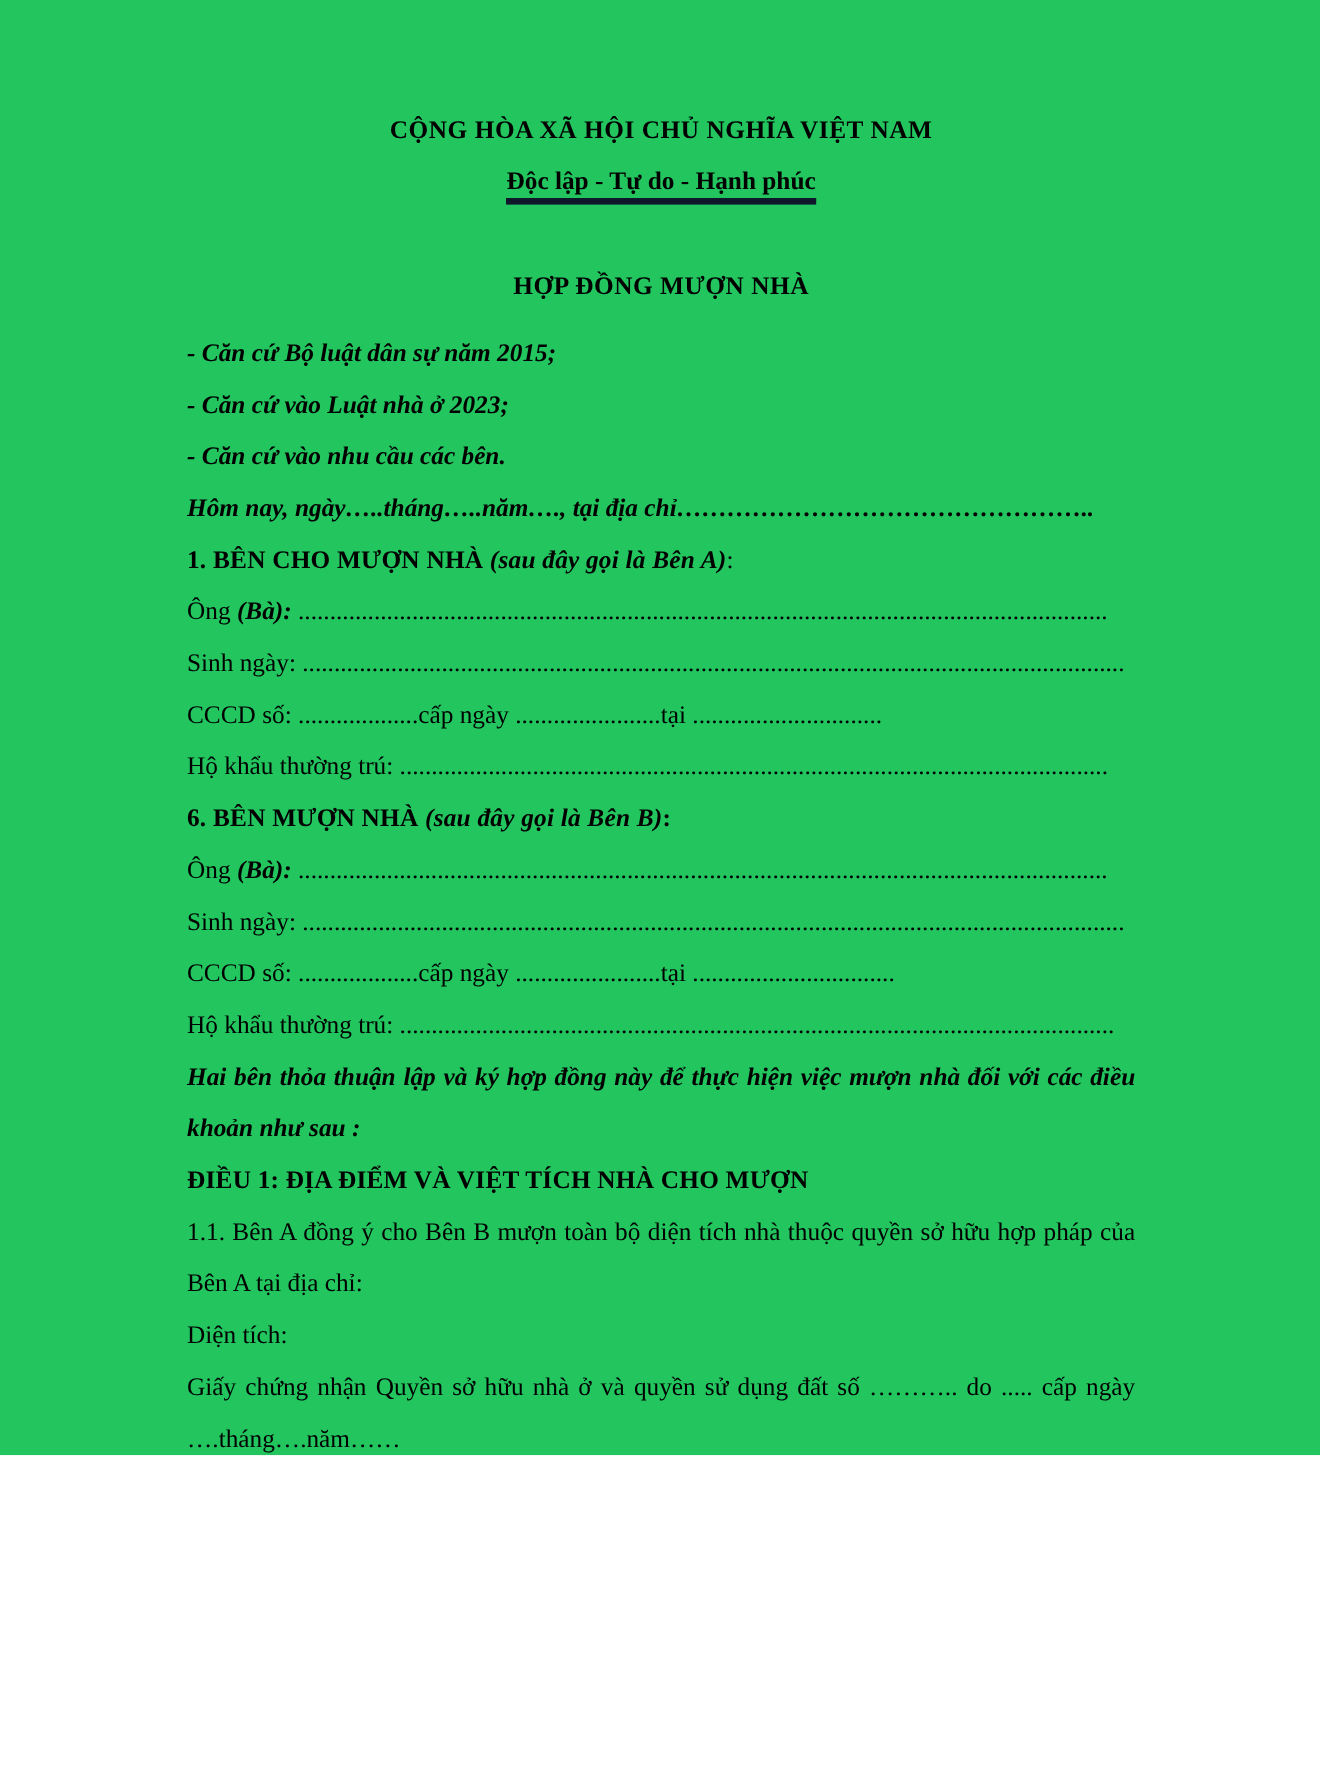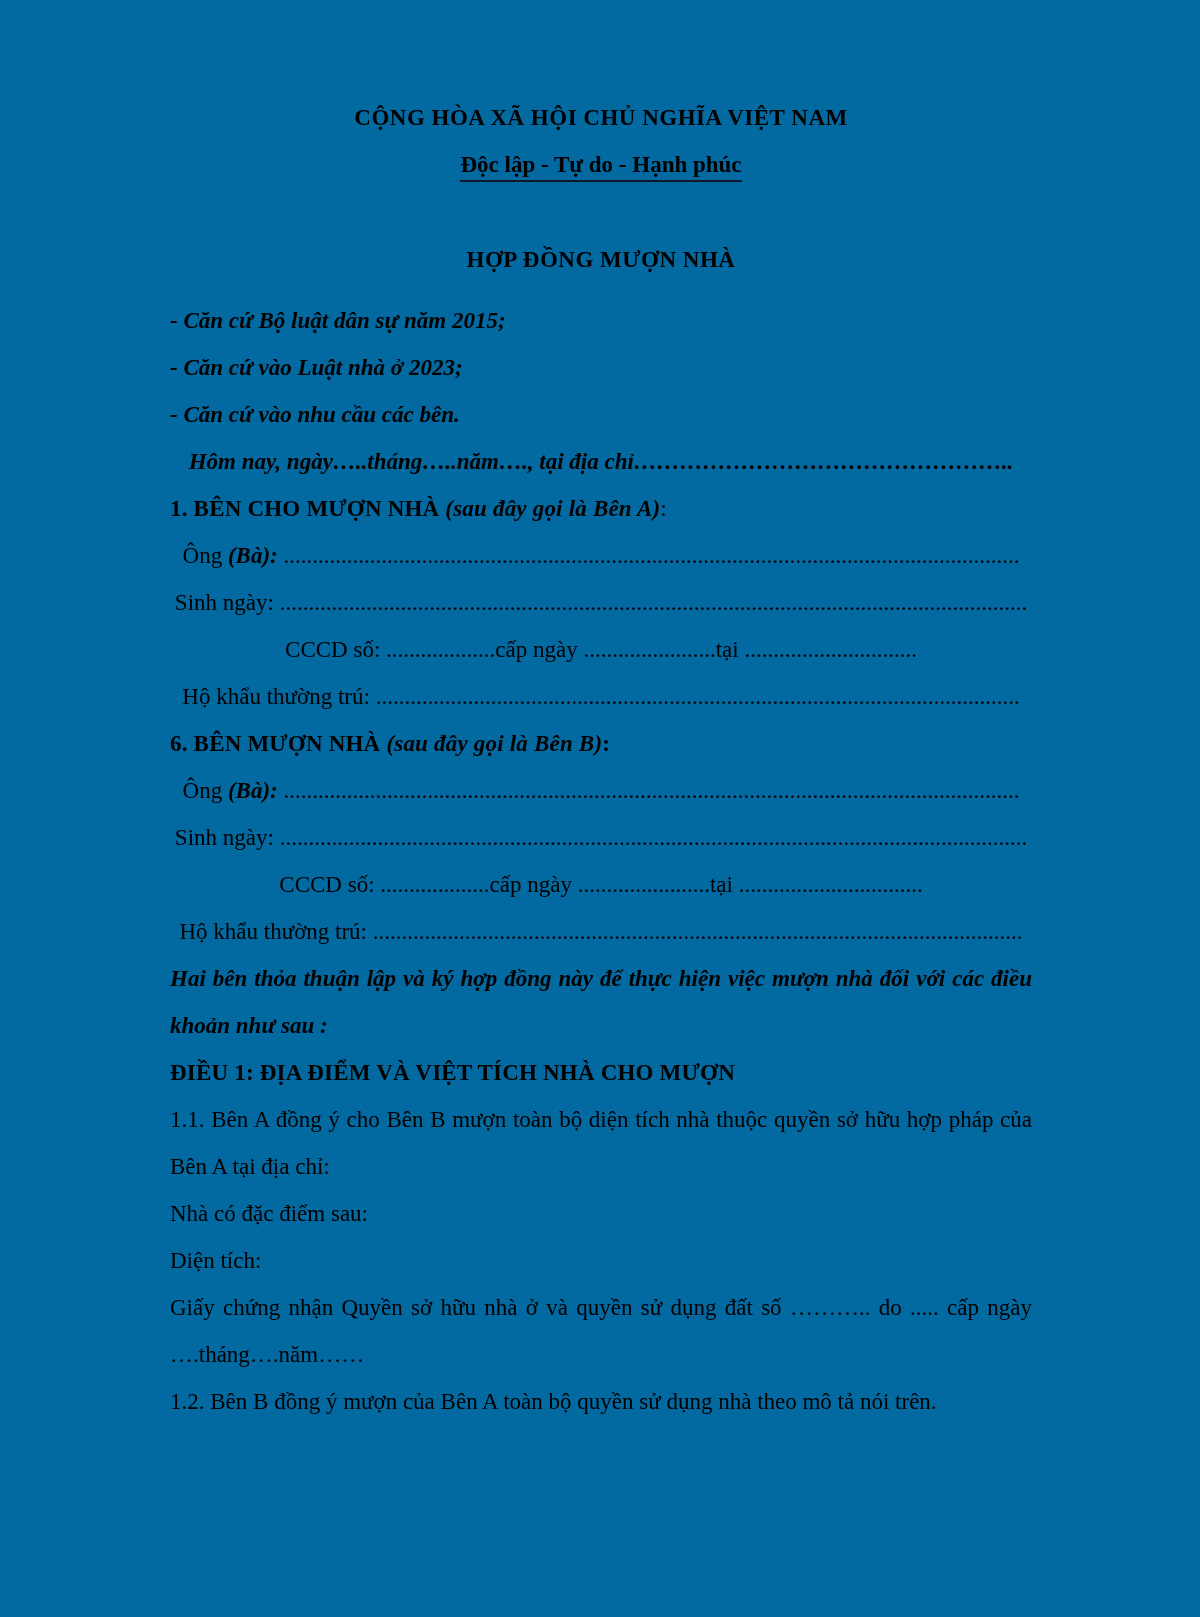--- a/index.html
+++ b/index.html
@@ -1,41 +1,41 @@
 <!DOCTYPE html>
 <html lang="vi"><head>
 <meta charset="utf-8">
 <style>
   html, body { margin: 0; padding: 0; background: #ffffff; }
   .page {
     position: relative;
     width: 1200px;
-    height: 1617px;
+    height: 1323px;
     margin: 0 auto;
-    background: #0369a1;
+    background: #22c55e;
     color: #000000;
     box-sizing: border-box;
     padding: 94px 168px 0 170px;
     font-family: "Liberation Serif", "DejaVu Serif", serif;
     font-size: 23px;
     line-height: 47px;
     overflow: hidden;
   }
   p { margin: 0; }
   .center { text-align: center; }
   .bold { font-weight: bold; }
   .italic { font-style: italic; font-weight: bold; }
   .bi { font-weight: bold; font-style: italic; }
   .justify { text-align: justify; }
-  .nowrap { white-space: nowrap; overflow: hidden; text-align: center; }
+  .nowrap { white-space: nowrap; overflow: hidden; }
   .title-line { margin: 48px 0 14px 0; letter-spacing: 0.5px; text-align: center; }
   .national-title { letter-spacing: 0.5px; }
   .motto-underline {
     display: inline-block;
-    border-bottom: 2px solid #0f172a;
+    border-bottom: 6px solid #0f172a;
     line-height: 30px;
   }
   .heading { letter-spacing: 0.2px; }
 </style>
 </head>
 <body>
 
 <div class="page">
 
   <p class="center bold national-title">CỘNG HÒA XÃ HỘI CHỦ NGHĨA VIỆT NAM</p>
@@ -92,21 +92,20 @@
   <p class="nowrap">
     <span>Hộ khẩu thường trú: </span><span>.................................................................................................................</span>
   </p>
 
   <p class="bi justify">Hai bên thỏa thuận lập và ký hợp đồng này để thực hiện việc mượn nhà đối với các điều khoản như sau :</p>
 
   <p class="bold heading">ĐIỀU 1: ĐỊA ĐIỂM VÀ VIỆT TÍCH NHÀ CHO MƯỢN</p>
 
   <p class="justify">1.1. Bên A đồng ý cho Bên B mượn toàn bộ diện tích nhà thuộc quyền sở hữu hợp pháp của Bên A tại địa chỉ:</p>
 
-  <p>Nhà có đặc điểm sau:</p>
 
   <p>Diện tích:</p>
 
   <p class="justify">Giấy chứng nhận Quyền sở hữu nhà ở và quyền sử dụng đất số ……….. do ..... cấp ngày ….tháng….năm……</p>
 
   <p>1.2.  Bên B đồng ý mượn của Bên A toàn bộ quyền sử dụng nhà theo mô tả nói trên.</p>
 
 
 </div>
 

